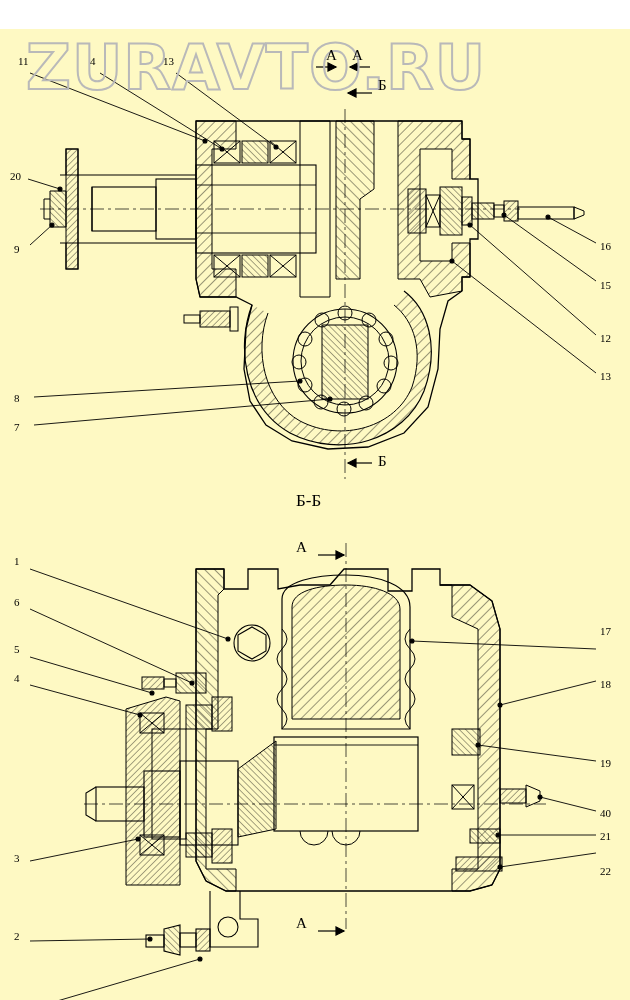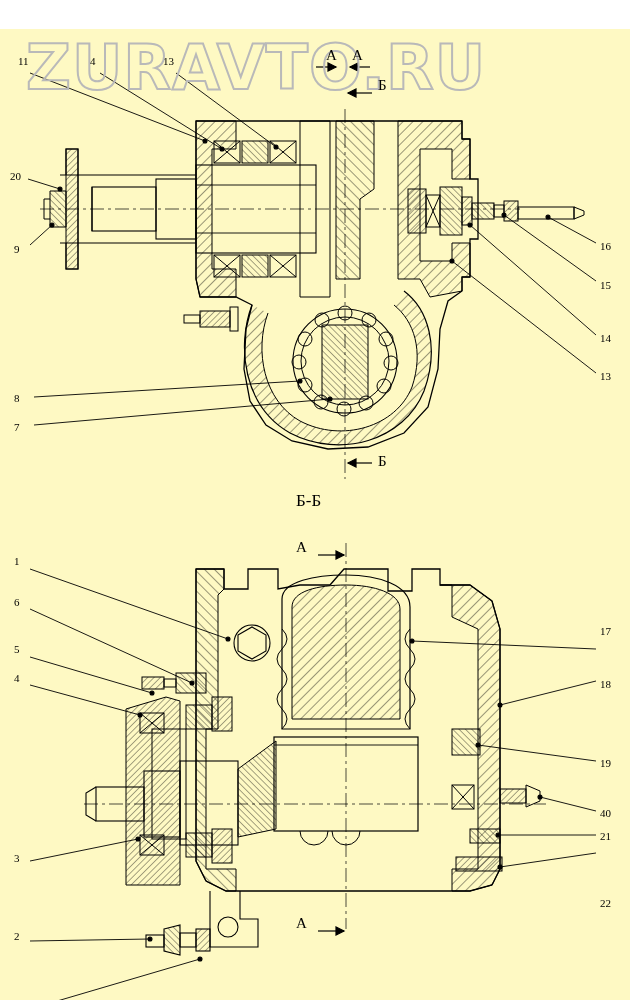--- a/index.html
+++ b/index.html
@@ -363,35 +363,35 @@
 
   <div class="lbl" style="left:18px; top:26px;">11</div>
   <div class="lbl" style="left:90px; top:26px;">4</div>
   <div class="lbl" style="left:163px; top:26px;">13</div>
   <div class="lbl" style="left:10px; top:141px;">20</div>
   <div class="lbl" style="left:14px; top:214px;">9</div>
   <div class="lbl" style="left:14px; top:363px;">8</div>
   <div class="lbl" style="left:14px; top:392px;">7</div>
   <div class="lbl" style="left:600px; top:211px;">16</div>
   <div class="lbl" style="left:600px; top:250px;">15</div>
-  <div class="lbl" style="left:600px; top:303px;">14</div>
+  <div class="lbl" style="left:600px; top:303px;">12</div>
   <div class="lbl" style="left:600px; top:341px;">13</div>
 
   <div class="view-title" style="left:296px; top:462px;text-align:center;">Б-Б</div>
 
   <div class="sec-lbl" style="left:296px; top:510px;">A</div>
   <div class="sec-lbl" style="left:296px; top:886px;">A</div>
 
   <div class="lbl" style="left:14px; top:526px;">1</div>
   <div class="lbl" style="left:14px; top:567px;">6</div>
   <div class="lbl" style="left:14px; top:614px;">5</div>
   <div class="lbl" style="left:14px; top:643px;">4</div>
   <div class="lbl" style="left:14px; top:823px;">3</div>
   <div class="lbl" style="left:14px; top:901px;">2</div>
   <div class="lbl" style="left:14px; top:971px;">1</div>
   <div class="lbl" style="left:600px; top:596px;">17</div>
   <div class="lbl" style="left:600px; top:649px;">18</div>
   <div class="lbl" style="left:600px; top:728px;">19</div>
   <div class="lbl" style="left:600px; top:778px;">40</div>
   <div class="lbl" style="left:600px; top:801px;">21</div>
-  <div class="lbl" style="left:600px; top:868px;">22</div>
+  <div class="lbl" style="left:600px; top:836px;">22</div>
 
 </div>
 
 </body></html>

